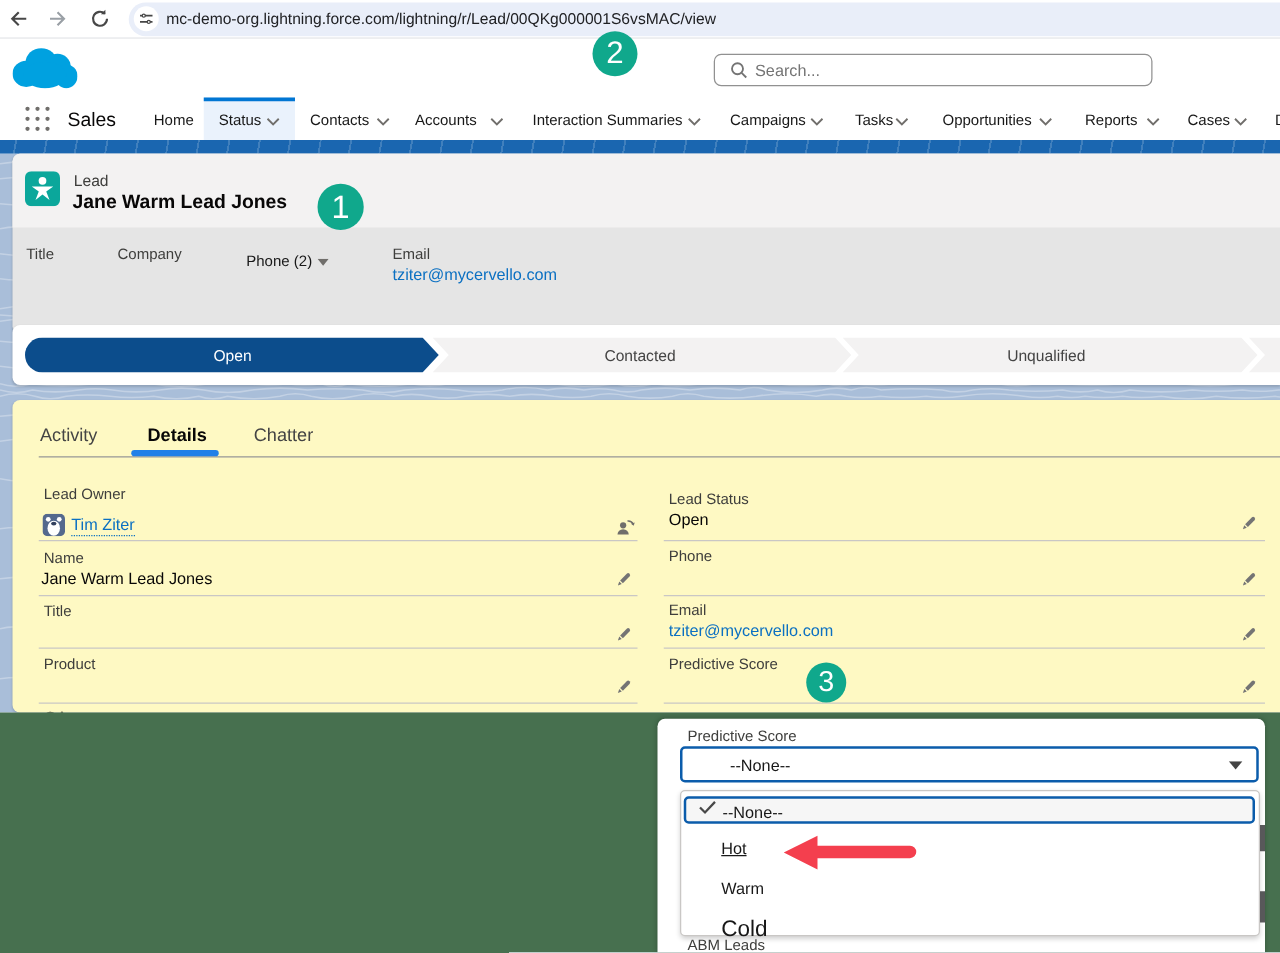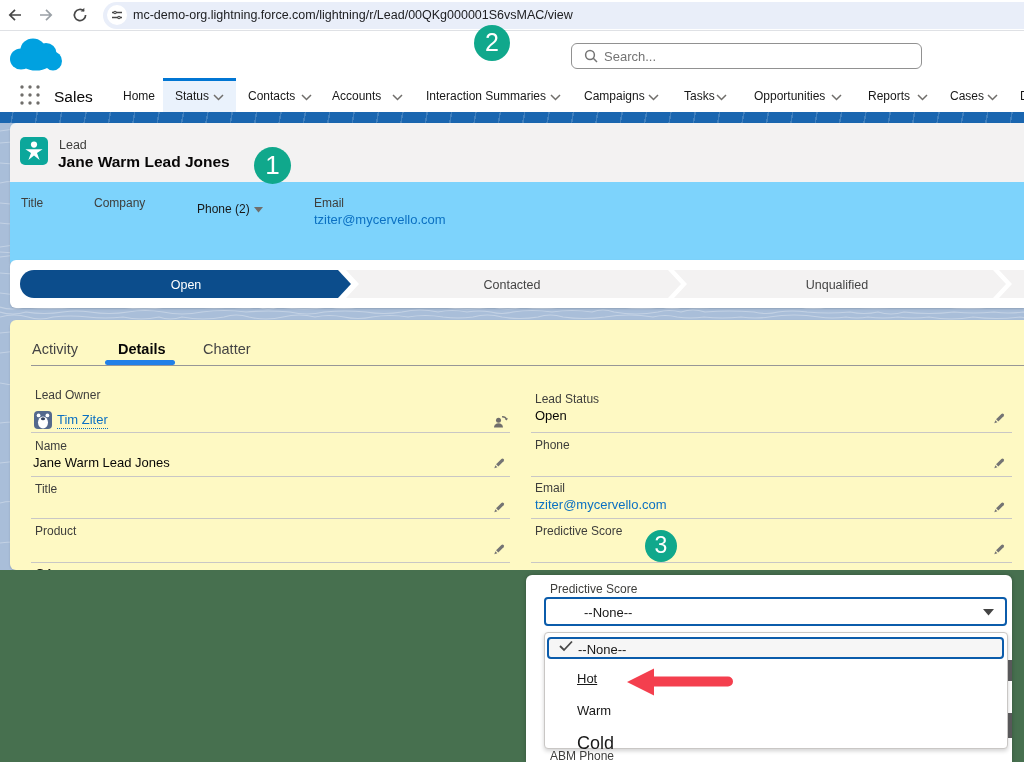--- a/index.html
+++ b/index.html
@@ -137,21 +137,21 @@
 <path d="M0 210 q 25 -3 50 0 q 18 -3 37 0 q 15 2 30 0 q 18 -4 37 0 q 17 -2 34 0 q 21 4 43 0 q 23 2 47 0 q 22 -3 45 0 q 24 2 48 0 q 13 3 26 0 q 19 -4 39 0 q 17 3 34 0 q 20 4 40 0 q 11 -4 22 0 q 21 2 42 0 q 13 2 26 0 q 13 -4 27 0 q 15 2 30 0 q 16 -3 32 0 q 18 -2 36 0 q 16 2 32 0 q 15 2 30 0 q 15 -4 30 0 q 18 -4 37 0 q 22 3 45 0 q 11 -2 23 0 q 14 4 29 0 q 12 4 24 0 q 11 -4 23 0 q 14 -3 29 0" stroke="rgba(255,255,255,0.3)" stroke-width="1.2" fill="none"></path>
 <path d="M0 230 q 24 -4 48 0 q 20 -3 41 0 q 14 -3 29 0 q 18 4 37 0 q 12 3 25 0 q 14 2 28 0 q 22 -2 44 0 q 23 -2 46 0 q 13 3 27 0 q 20 4 41 0 q 22 -4 44 0 q 23 -3 46 0 q 15 -4 31 0 q 20 -4 40 0 q 15 3 31 0 q 21 2 43 0 q 17 4 34 0 q 14 -4 28 0 q 20 4 40 0 q 24 4 48 0 q 14 -4 29 0 q 22 -2 44 0 q 24 4 49 0 q 20 -4 41 0 q 23 3 47 0 q 23 -4 47 0 q 16 3 33 0" stroke="rgba(255,255,255,0.3)" stroke-width="1.2" fill="none"></path>
 <path d="M0 260 q 17 4 35 0 q 16 -4 33 0 q 19 4 38 0 q 16 -4 32 0 q 24 2 49 0 q 24 2 48 0 q 12 2 25 0 q 16 4 33 0 q 25 2 50 0 q 22 -3 44 0 q 17 -3 35 0 q 22 3 45 0 q 21 -2 42 0 q 20 3 41 0 q 23 2 46 0 q 18 2 36 0 q 24 4 48 0 q 20 -2 40 0 q 16 -3 32 0 q 24 -4 48 0 q 15 2 30 0 q 14 2 29 0 q 20 3 40 0 q 21 2 43 0 q 16 -4 32 0 q 18 -2 37 0 q 13 2 27 0" stroke="rgba(255,255,255,0.3)" stroke-width="1.2" fill="none"></path>
 <path d="M0 300 q 14 -2 28 0 q 23 -2 47 0 q 16 -2 32 0 q 25 3 50 0 q 22 -2 44 0 q 19 -4 39 0 q 19 -3 38 0 q 12 -3 24 0 q 22 2 45 0 q 18 3 37 0 q 23 -3 46 0 q 22 2 44 0 q 21 4 42 0 q 18 2 37 0 q 23 -4 47 0 q 12 -2 24 0 q 14 2 29 0 q 22 -3 44 0 q 15 4 31 0 q 20 -2 40 0 q 18 3 37 0 q 19 -2 38 0 q 17 4 35 0 q 19 -2 39 0 q 16 4 33 0 q 18 -2 36 0 q 15 -2 31 0 q 14 -4 29 0" stroke="rgba(255,255,255,0.3)" stroke-width="1.2" fill="none"></path>
 <path d="M0 340 q 22 -3 45 0 q 16 -4 32 0 q 22 3 45 0 q 23 4 46 0 q 13 -3 27 0 q 14 4 28 0 q 18 -2 37 0 q 22 3 45 0 q 23 3 46 0 q 20 -2 41 0 q 12 -3 25 0 q 15 -3 31 0 q 16 -3 33 0 q 15 -4 31 0 q 22 3 44 0 q 13 -2 26 0 q 11 -4 23 0 q 19 -2 39 0 q 22 -3 44 0 q 21 2 42 0 q 12 -4 25 0 q 20 -2 40 0 q 18 2 37 0 q 18 -2 36 0 q 13 -4 27 0 q 15 2 30 0 q 12 -4 25 0 q 17 2 34 0 q 12 3 24 0 q 21 4 42 0" stroke="rgba(255,255,255,0.3)" stroke-width="1.2" fill="none"></path>
 <path d="M0 380 q 11 -3 23 0 q 13 3 26 0 q 15 -4 31 0 q 14 -4 29 0 q 19 2 39 0 q 20 3 41 0 q 23 3 47 0 q 14 3 29 0 q 17 2 34 0 q 18 -2 36 0 q 24 3 49 0 q 17 -2 35 0 q 20 3 40 0 q 11 3 23 0 q 22 -4 45 0 q 23 -3 46 0 q 21 -3 42 0 q 15 4 30 0 q 12 -3 24 0 q 14 -3 29 0 q 19 -4 39 0 q 13 -4 27 0 q 17 2 35 0 q 22 3 44 0 q 18 -2 37 0 q 11 -3 23 0 q 15 4 31 0 q 15 4 31 0 q 24 2 49 0 q 12 4 24 0" stroke="rgba(255,255,255,0.3)" stroke-width="1.2" fill="none"></path>
 <path d="M0 420 q 14 -2 29 0 q 23 4 47 0 q 20 4 40 0 q 23 -3 47 0 q 17 -4 35 0 q 19 -3 39 0 q 21 -3 42 0 q 15 -3 30 0 q 12 -4 24 0 q 13 -2 27 0 q 20 4 41 0 q 24 3 48 0 q 15 2 31 0 q 12 2 25 0 q 22 -2 44 0 q 22 2 44 0 q 15 3 30 0 q 19 2 39 0 q 18 -4 36 0 q 20 -4 41 0 q 25 2 50 0 q 22 -2 45 0 q 20 -2 41 0 q 11 -4 22 0 q 14 4 29 0 q 24 3 48 0 q 20 -4 40 0 q 23 4 46 0" stroke="rgba(255,255,255,0.3)" stroke-width="1.2" fill="none"></path>
 </svg>
     </div>
 
-  <div class="abs" id="headcard" style="left:10px;top:123px;width:1014px;height:144px;background:#7dd3fc;border-radius:6px 0 0 6px;box-shadow:0 1px 2px rgba(0,0,0,.15);">
+  <div class="abs" id="headcard" style="left:10px;top:123px;width:1014px;height:144px;background:#e5e5e5;border-radius:6px 0 0 6px;box-shadow:0 1px 2px rgba(0,0,0,.15);">
     <div class="abs" style="left:0;top:0;width:1014px;height:59px;background:#f3f2f2;border-radius:6px 0 0 0;"></div>
     <svg class="abs" style="left:10px;top:14px;" width="28" height="28" viewBox="0 0 28 28">
       <rect width="28" height="28" rx="5" fill="#0ba79b"></rect>
       <circle cx="14" cy="7.6" r="3.1" fill="#fff"></circle>
       <path d="M5.4 12.2 H22.6 L17 16.1 L19.6 23 L14 18.6 L8.4 23 L11 16.1 Z" fill="#fff"></path>
     </svg>
     <div class="abs" style="left:49px;top:15px;font-size:12.5px;color:#3e3e3c;">Lead</div>
     <div class="abs" style="left:48px;top:30px;font-size:15.5px;font-weight:bold;color:#080707;">Jane Warm Lead Jones</div>
 
     <div class="abs lbl" style="left:11px;top:73px;">Title</div>
@@ -262,21 +262,21 @@
       <svg class="abs" style="left:33px;top:65px;" width="14" height="12" viewBox="0 0 14 12">
           <path d="M1 6 L5 10 L13 1.5" stroke="#484848" stroke-width="1.8" fill="none"></path>
         </svg>
       <div class="abs" style="left:52px;top:67px;font-size:13px;color:#181818;">--None--</div>
       <div class="abs" style="left:51px;top:96px;font-size:13px;color:#181818;text-decoration:underline;">Hot</div>
       <svg class="abs" style="left:101px;top:93px;" width="107" height="29" viewBox="0 0 107 29">
         <path d="M0 14 L27 0.5 V8.5 H101 A5 5 0 0 1 101 18.5 H27 V27.5 Z" fill="#f43f4e"></path>
       </svg>
       <div class="abs" style="left:51px;top:128px;font-size:13px;color:#181818;">Warm</div>
       <div class="abs" style="left:51px;top:158px;font-size:18px;color:#181818;">Cold</div>
-      <div class="abs lbl" style="left:24px;top:174px;">ABM Phone</div>
+      <div class="abs lbl" style="left:24px;top:174px;">ABM Leads</div>
       <div class="abs" style="left:482px;top:85px;width:4px;height:21px;background:#58585a;"></div>
       <div class="abs" style="left:482px;top:138px;width:4px;height:25px;background:#58585a;"></div>
     </div>
   </div>
 
   <div class="abs circ" style="left:254px;top:147px;width:37px;height:37px;font-size:26px;line-height:36px;">1</div>
   <div class="abs circ" style="left:474px;top:25px;width:36px;height:36px;font-size:25px;line-height:35px;">2</div>
   <div class="abs circ" style="left:645px;top:530px;width:32px;height:32px;font-size:23px;line-height:31px;">3</div>
 
 </div>

